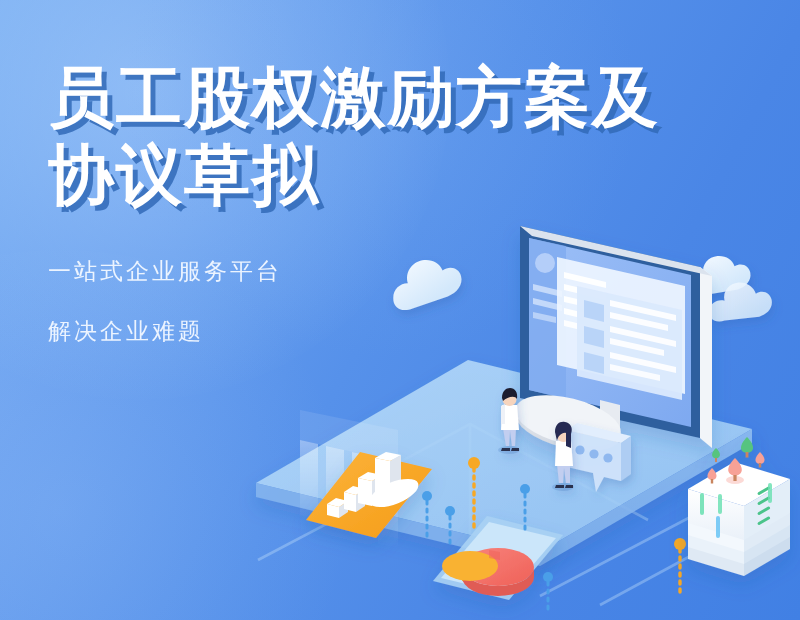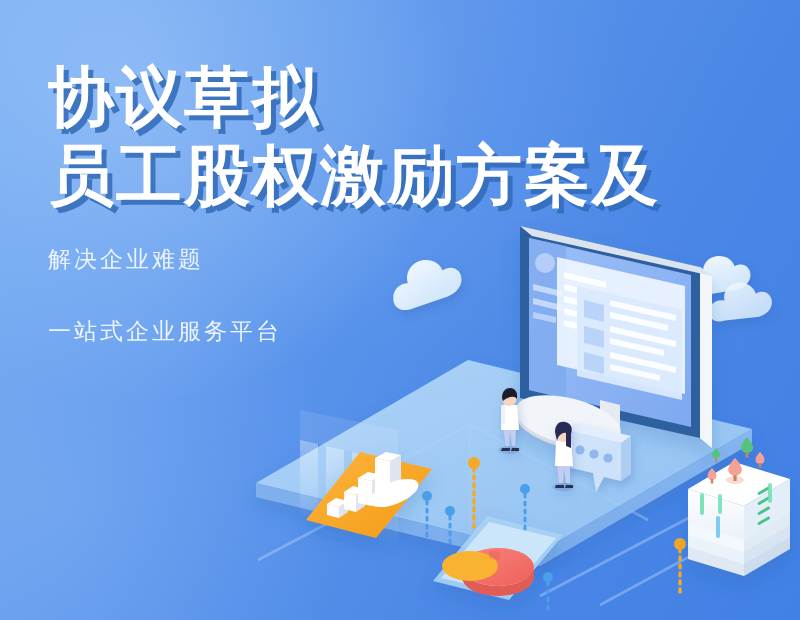--- a/index.html
+++ b/index.html
@@ -311,19 +311,19 @@
         <g transform="translate(716,455)">
           <path d="M0 -7 C4.5 -3 6 2.5 0 3.5 C-6 2.5 -4.5 -3 0 -7 Z" fill="#56c47f"></path>
           <rect x="-1" y="3" width="2" height="4" fill="#c9855f"></rect>
         </g>
       </g>
     </g>
   </svg>
   </div>
 
   <div class="text-block">
+    <div class="title-line">员工股权激励方案及</div>
     <div class="title-line">协议草拟</div>
-    <div class="title-line">员工股权激励方案及</div>
+    <div class="sub-line sub-1">一站式企业服务平台</div>
     <div class="sub-line sub-2">解决企业难题</div>
-    <div class="sub-line sub-1">一站式企业服务平台</div>
   </div>
 
 </div>
 
 </body></html>

